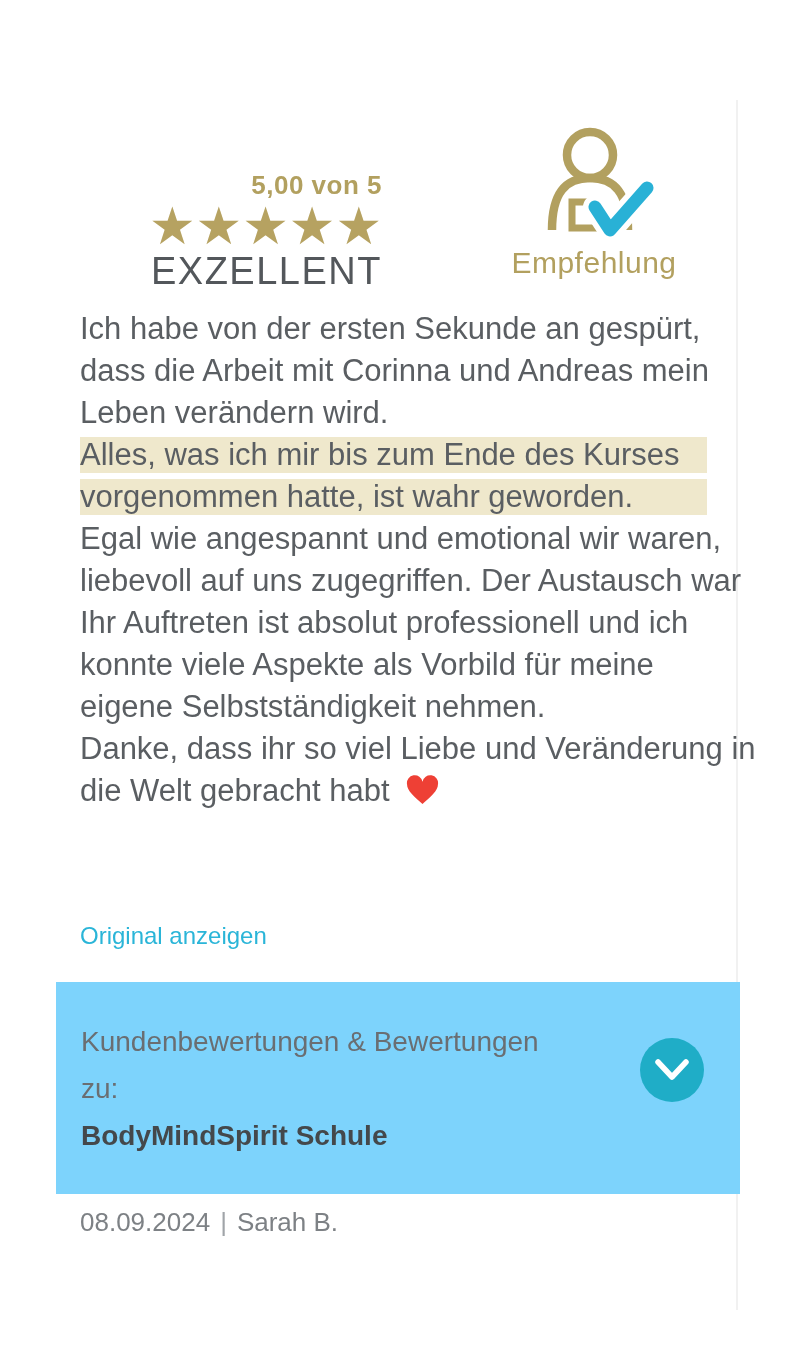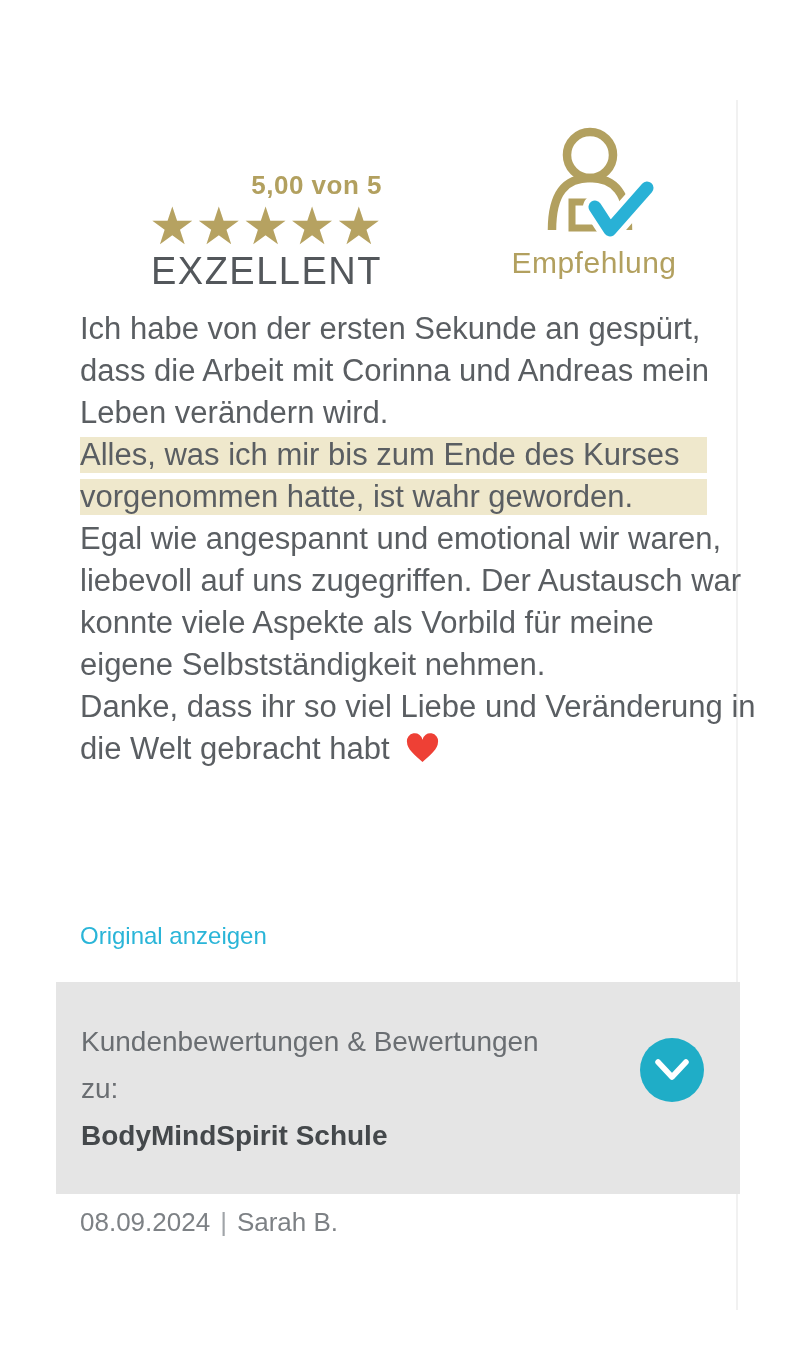--- a/index.html
+++ b/index.html
@@ -28,21 +28,21 @@
   .review-line { white-space:nowrap; height:42px; }
   .review-line.highlight { background:linear-gradient(#efe8cc,#efe8cc) no-repeat 0 center / 100% 36px; }
   .heart-icon { display:inline-block; vertical-align:-4px; margin-left:8px; }
 
   
   .original-link { position:absolute; left:80px; top:922px; font-size:24px; line-height:28px;
                    color:#2ab5d8; text-decoration:none; cursor:pointer; }
 
   
   .reviews-panel { position:absolute; left:56px; top:982px; width:684px; height:212px;
-                   background:#e5e5e5; padding:36px 140px 0 25px; }
+                   background:#7dd3fc; padding:36px 140px 0 25px; }
   .panel-title { font-size:28px; line-height:47px; color:#6a6e72; max-width:470px; }
   .company-name { font-size:28px; line-height:47px; font-weight:700; color:#44484b; }
   .expand-button { position:absolute; left:584px; top:56px; width:64px; height:64px;
                    border-radius:50%; background:#1fadc7; border:none; cursor:pointer;
                    display:flex; align-items:center; justify-content:center; }
 
   
   .review-meta { position:absolute; left:80px; top:1206px; font-size:26px; line-height:32px; color:#7d8185; }
   .meta-separator { color:#a0a4a8; margin:0 10px; }
 </style>
@@ -71,20 +71,21 @@
   <div class="rec-label">Empfehlung</div>
 
   <div class="review-text">
     <div class="review-line">Ich habe von der ersten Sekunde an gespürt,</div>
     <div class="review-line">dass die Arbeit mit Corinna und Andreas mein</div>
     <div class="review-line">Leben verändern wird.</div>
     <div class="review-line highlight">Alles, was ich mir bis zum Ende des Kurses</div>
     <div class="review-line highlight">vorgenommen hatte, ist wahr geworden.</div>
     <div class="review-line">Egal wie angespannt und emotional wir waren,</div>
     <div class="review-line">liebevoll auf uns zugegriffen. Der Austausch war</div>
+    <div class="review-line">Ihr Auftreten ist absolut professionell und ich</div>
     <div class="review-line">konnte viele Aspekte als Vorbild für meine</div>
     <div class="review-line">eigene Selbstständigkeit nehmen.</div>
     <div class="review-line">Danke, dass ihr so viel Liebe und Veränderung in</div>
     <div class="review-line">
       <span>die Welt gebracht habt</span>
       <span class="heart-icon">
         <svg width="33" height="30" viewBox="0 0 32 29" xmlns="http://www.w3.org/2000/svg">
           <path d="M16 28 C8 21 1 15.5 1 9 A7.6 7.6 0 0 1 16 6.5 A7.6 7.6 0 0 1 31 9 C31 15.5 24 21 16 28 Z" fill="#ee4035"></path>
         </svg>
       </span>

